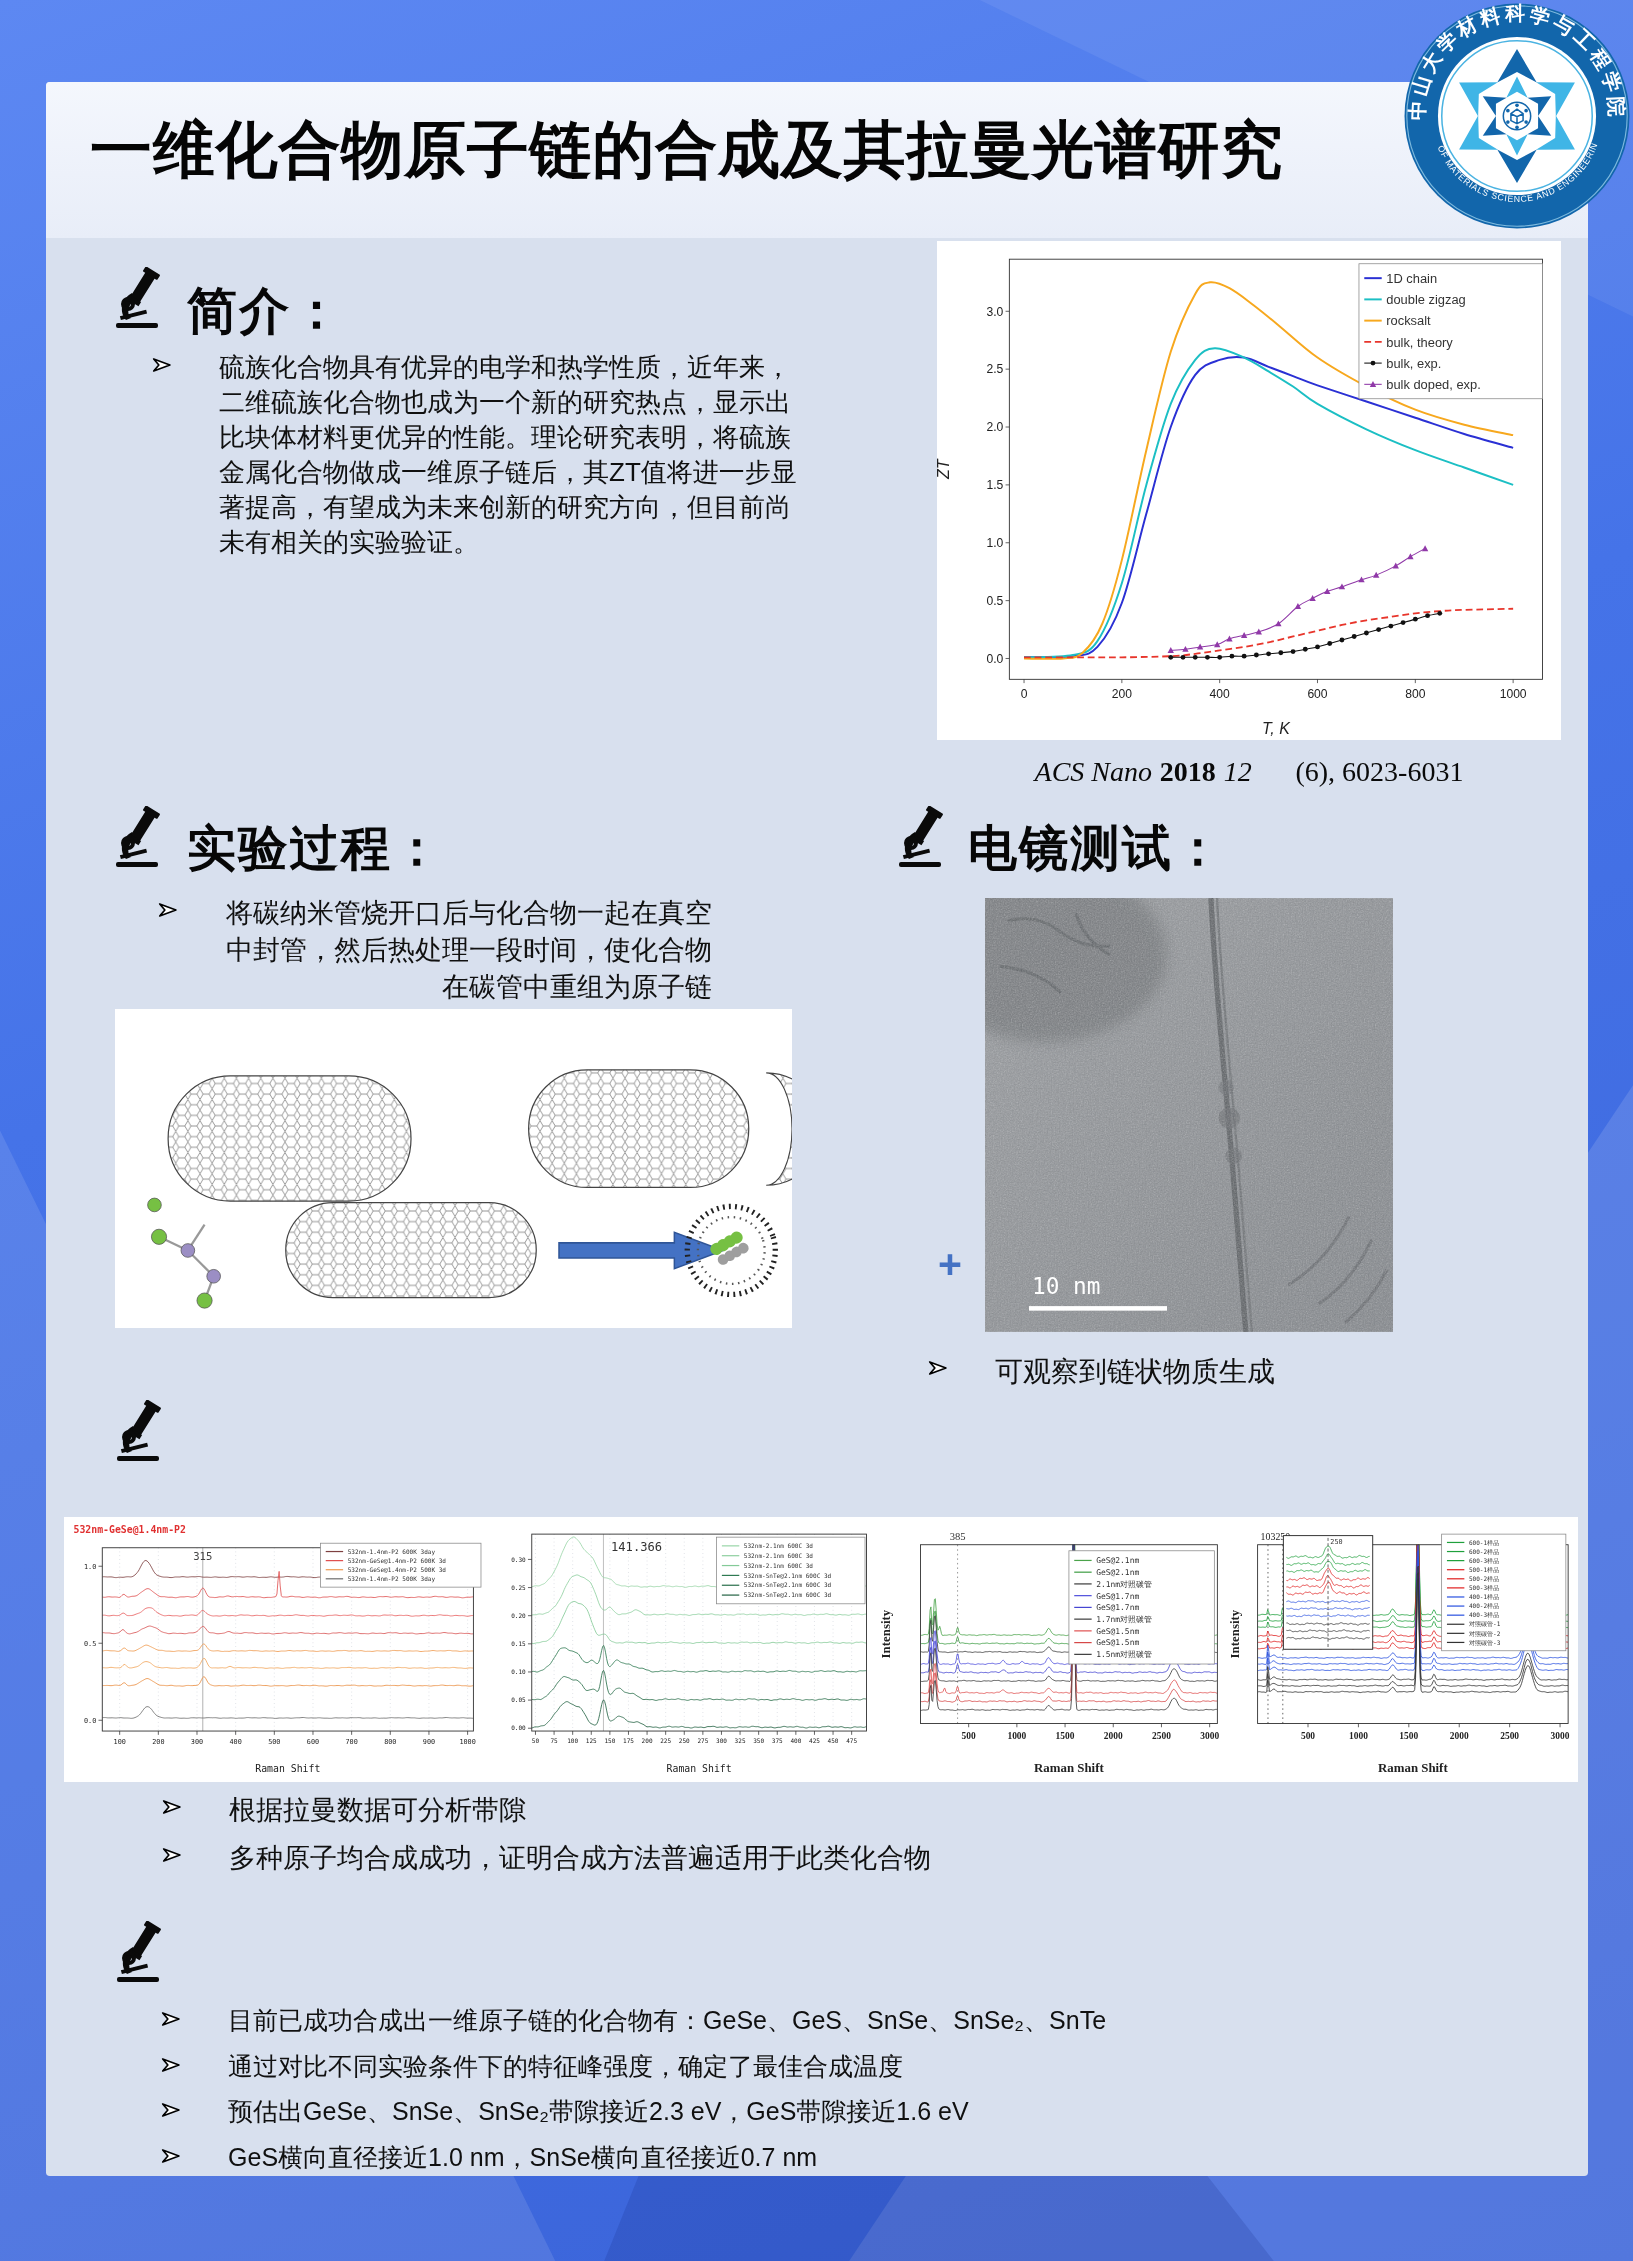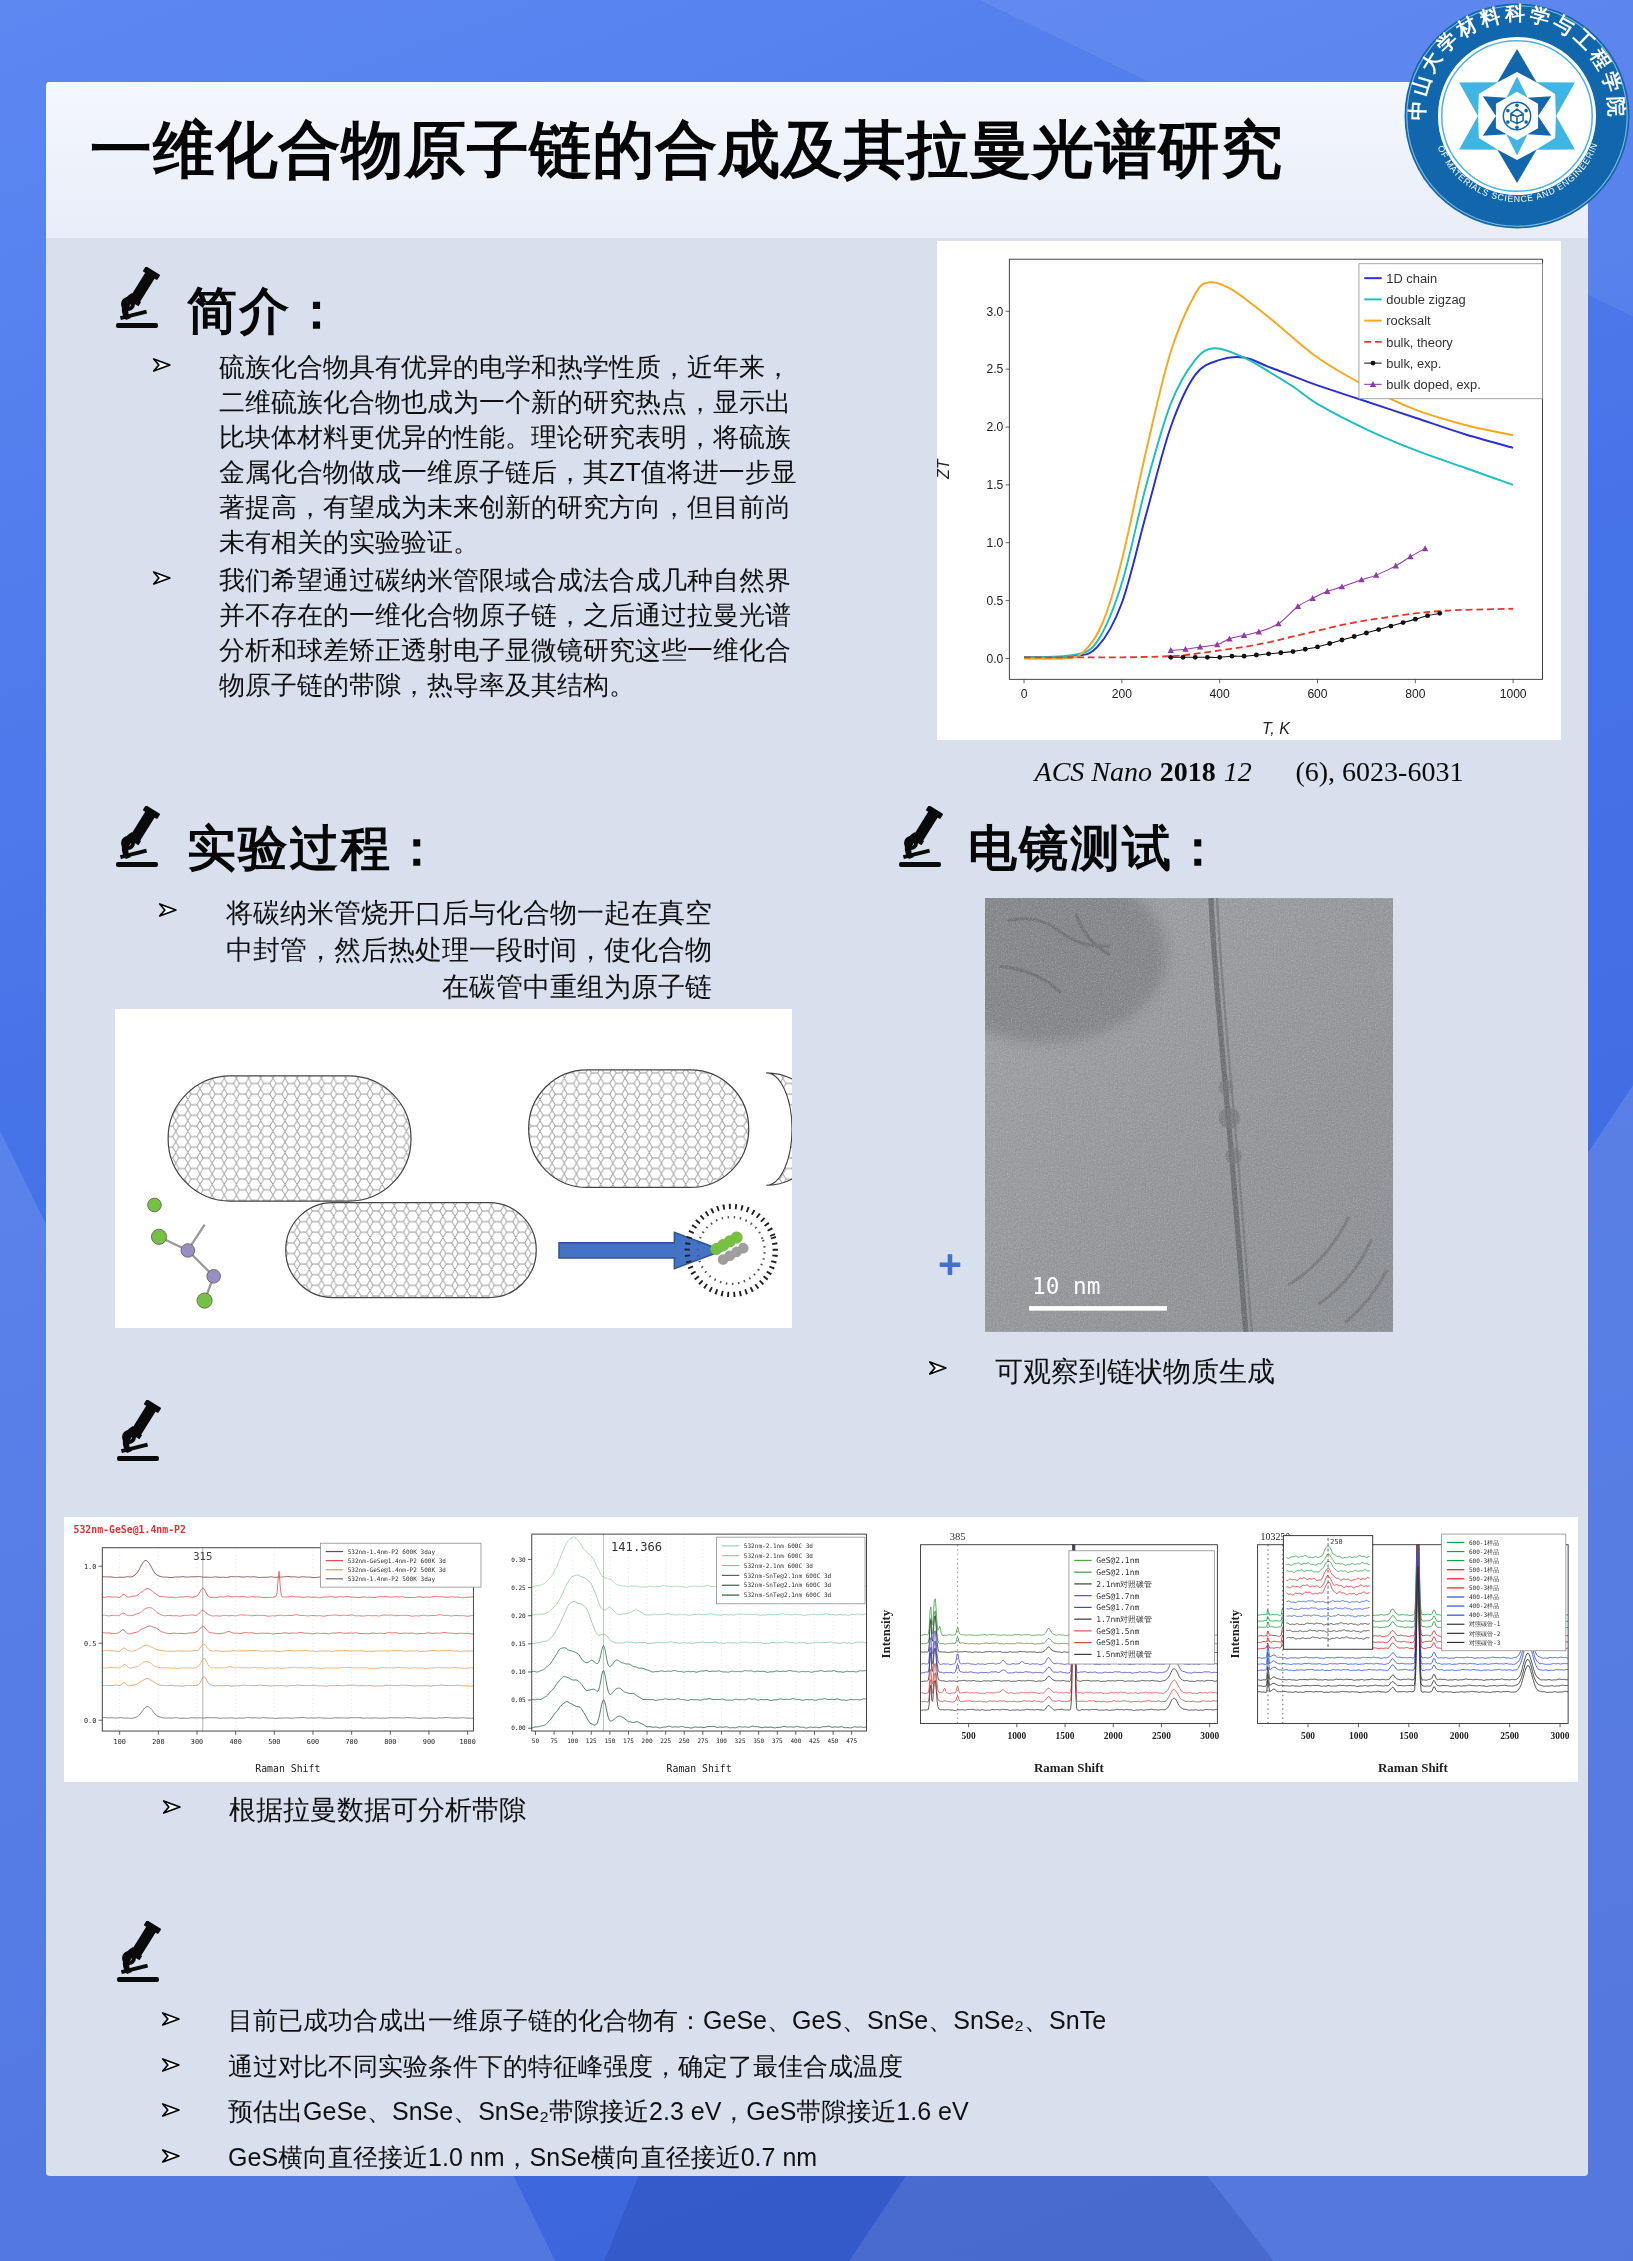--- a/index.html
+++ b/index.html
@@ -116,26 +116,20 @@
   <svg class="mic" style="left:111px;top:267px;" viewBox="0 0 84 84" width="64" height="64">
       <use href="#mic-sym"></use>
     </svg>
   <div class="h" style="left:187px;top:278px;font-size:50px;">简介：</div>
 
   <div class="bullet intro-b" style="left:152px;top:350px;">
     <svg class="barrow" viewBox="0 0 27 21" width="20.5" height="16">
         <use href="#arrow-sym"></use>
       </svg>
     <span class="btxt">硫族化合物具有优异的电学和热学性质，近年来，二维硫族化合物也成为一个新的研究热点，显示出比块体材料更优异的性能。理论研究表明，将硫族金属化合物做成一维原子链后，其ZT值将进一步显著提高，有望成为未来创新的研究方向，但目前尚未有相关的实验验证。</span>
-  </div>
-  <div class="bullet intro-b" style="left:152px;top:563px;">
-    <svg class="barrow" viewBox="0 0 27 21" width="20.5" height="16">
-        <use href="#arrow-sym"></use>
-      </svg>
-    <span class="btxt">我们希望通过碳纳米管限域合成法合成几种自然界并不存在的一维化合物原子链，之后通过拉曼光谱分析和球差矫正透射电子显微镜研究这些一维化合物原子链的带隙，热导率及其结构。</span>
   </div>
 
   <div class="chart whitebox" style="left:937px;top:241px;width:624px;height:499px;"><svg width="624" height="499" viewBox="0 0 822 658">
         <clipPath id="ztc">
           <rect x="95" y="24" width="703" height="554"></rect>
         </clipPath>
         <g clip-path="url(#ztc)">
           <path d="M114.34862385321101 549.0027548209366C125.1 548.7,162.7 549.8,178.8 547.5C195.0 545.2,200.3 547.0,211.1 535.3C221.8 523.6,232.6 506.5,243.3 477.3C254.1 448.0,264.8 398.4,275.6 359.8C286.3 321.1,297.1 275.8,307.8 245.3C318.6 214.8,329.3 191.4,340.1 176.6C350.8 161.9,361.6 160.6,372.3 156.8C383.1 153.0,393.8 152.2,404.6 153.7C415.3 155.3,426.1 161.9,436.8 165.9C447.6 170.0,458.3 174.1,469.1 178.1C479.8 182.2,485.2 184.8,501.3 190.4C517.4 195.9,544.3 204.6,565.8 211.7C587.3 218.8,608.8 226.0,630.3 233.1C651.8 240.2,673.3 247.8,694.8 254.5C716.3 261.1,748.6 269.7,759.3 272.8" fill="none" stroke="#2a30d4" stroke-width="2.6" stroke-dasharray="none"></path>
           <path d="M114.34862385321101 549.0027548209366C125.1 548.5,162.7 549.5,178.8 546.0C195.0 542.4,200.3 543.4,211.1 527.6C221.8 511.9,232.6 485.7,243.3 451.3C254.1 417.0,264.8 361.0,275.6 321.6C286.3 282.2,297.1 242.2,307.8 214.8C318.6 187.3,330.4 169.0,340.1 156.8C349.8 144.6,355.1 142.0,365.9 141.5C376.6 141.0,392.8 148.6,404.6 153.7C416.4 158.8,426.1 165.7,436.8 172.0C447.6 178.4,458.3 184.8,469.1 191.9C479.8 199.0,485.2 205.4,501.3 214.8C517.4 224.2,544.3 238.2,565.8 248.3C587.3 258.5,608.8 267.4,630.3 275.8C651.8 284.2,673.3 291.1,694.8 298.7C716.3 306.3,748.6 317.8,759.3 321.6" fill="none" stroke="#1cbfc4" stroke-width="2.6" stroke-dasharray="none"></path>
           <path d="M114.34862385321101 550.5289256198347C122.9 550.5,153.0 551.8,165.9 550.5C178.8 549.3,183.1 550.5,191.7 542.9C200.3 535.3,208.9 525.1,217.5 504.7C226.1 484.4,233.7 459.0,243.3 420.8C253.0 382.7,264.8 321.6,275.6 275.8C286.3 230.0,297.1 180.4,307.8 146.1C318.6 111.8,331.5 85.0,340.1 69.8C348.7 54.5,351.9 55.8,359.4 54.5C367.0 53.3,375.6 57.1,385.2 62.2C394.9 67.2,406.7 76.9,417.5 85.0C428.2 93.2,435.8 99.5,449.7 111.0C463.7 122.4,482.0 140.2,501.3 153.7C520.7 167.2,544.3 180.4,565.8 191.9C587.3 203.3,608.8 214.0,630.3 222.4C651.8 230.8,673.3 236.6,694.8 242.2C716.3 247.8,748.6 253.7,759.3 256.0" fill="none" stroke="#f7a81e" stroke-width="2.6" stroke-dasharray="none"></path>
@@ -635,20 +629,26 @@
         <line x1="133" x2="133" y1="21" y2="165" stroke="#333" stroke-dasharray="4 3"></line>
         <text x="136" y="29" text-anchor="start" font-size="9" fill="#333" font-family="&quot;DejaVu Sans Mono&quot;, monospace">250</text>
       </svg></div>
 
   <div class="bullet raman-b" style="left:162px;top:1792px;">
     <svg class="barrow" viewBox="0 0 27 21" width="20.5" height="16">
         <use href="#arrow-sym"></use>
       </svg>
     <span class="btxt">根据拉曼数据可分析带隙</span>
   </div>
+  <div class="bullet raman-b" style="left:162px;top:1840px;">
+    <svg class="barrow" viewBox="0 0 27 21" width="20.5" height="16">
+        <use href="#arrow-sym"></use>
+      </svg>
+    <span class="btxt">多种原子均合成成功，证明合成方法普遍适用于此类化合物</span>
+  </div>
 
   <svg class="mic" style="left:112px;top:1921px;" viewBox="0 0 84 84" width="64" height="64">
       <use href="#mic-sym"></use>
     </svg>
 
   <div class="bullet prog-b" style="left:161px;top:2050px;">
     <svg class="barrow" viewBox="0 0 27 21" width="20.5" height="16">
         <use href="#arrow-sym"></use>
       </svg>
     <span class="btxt">通过对比不同实验条件下的特征峰强度，确定了最佳合成温度</span>

